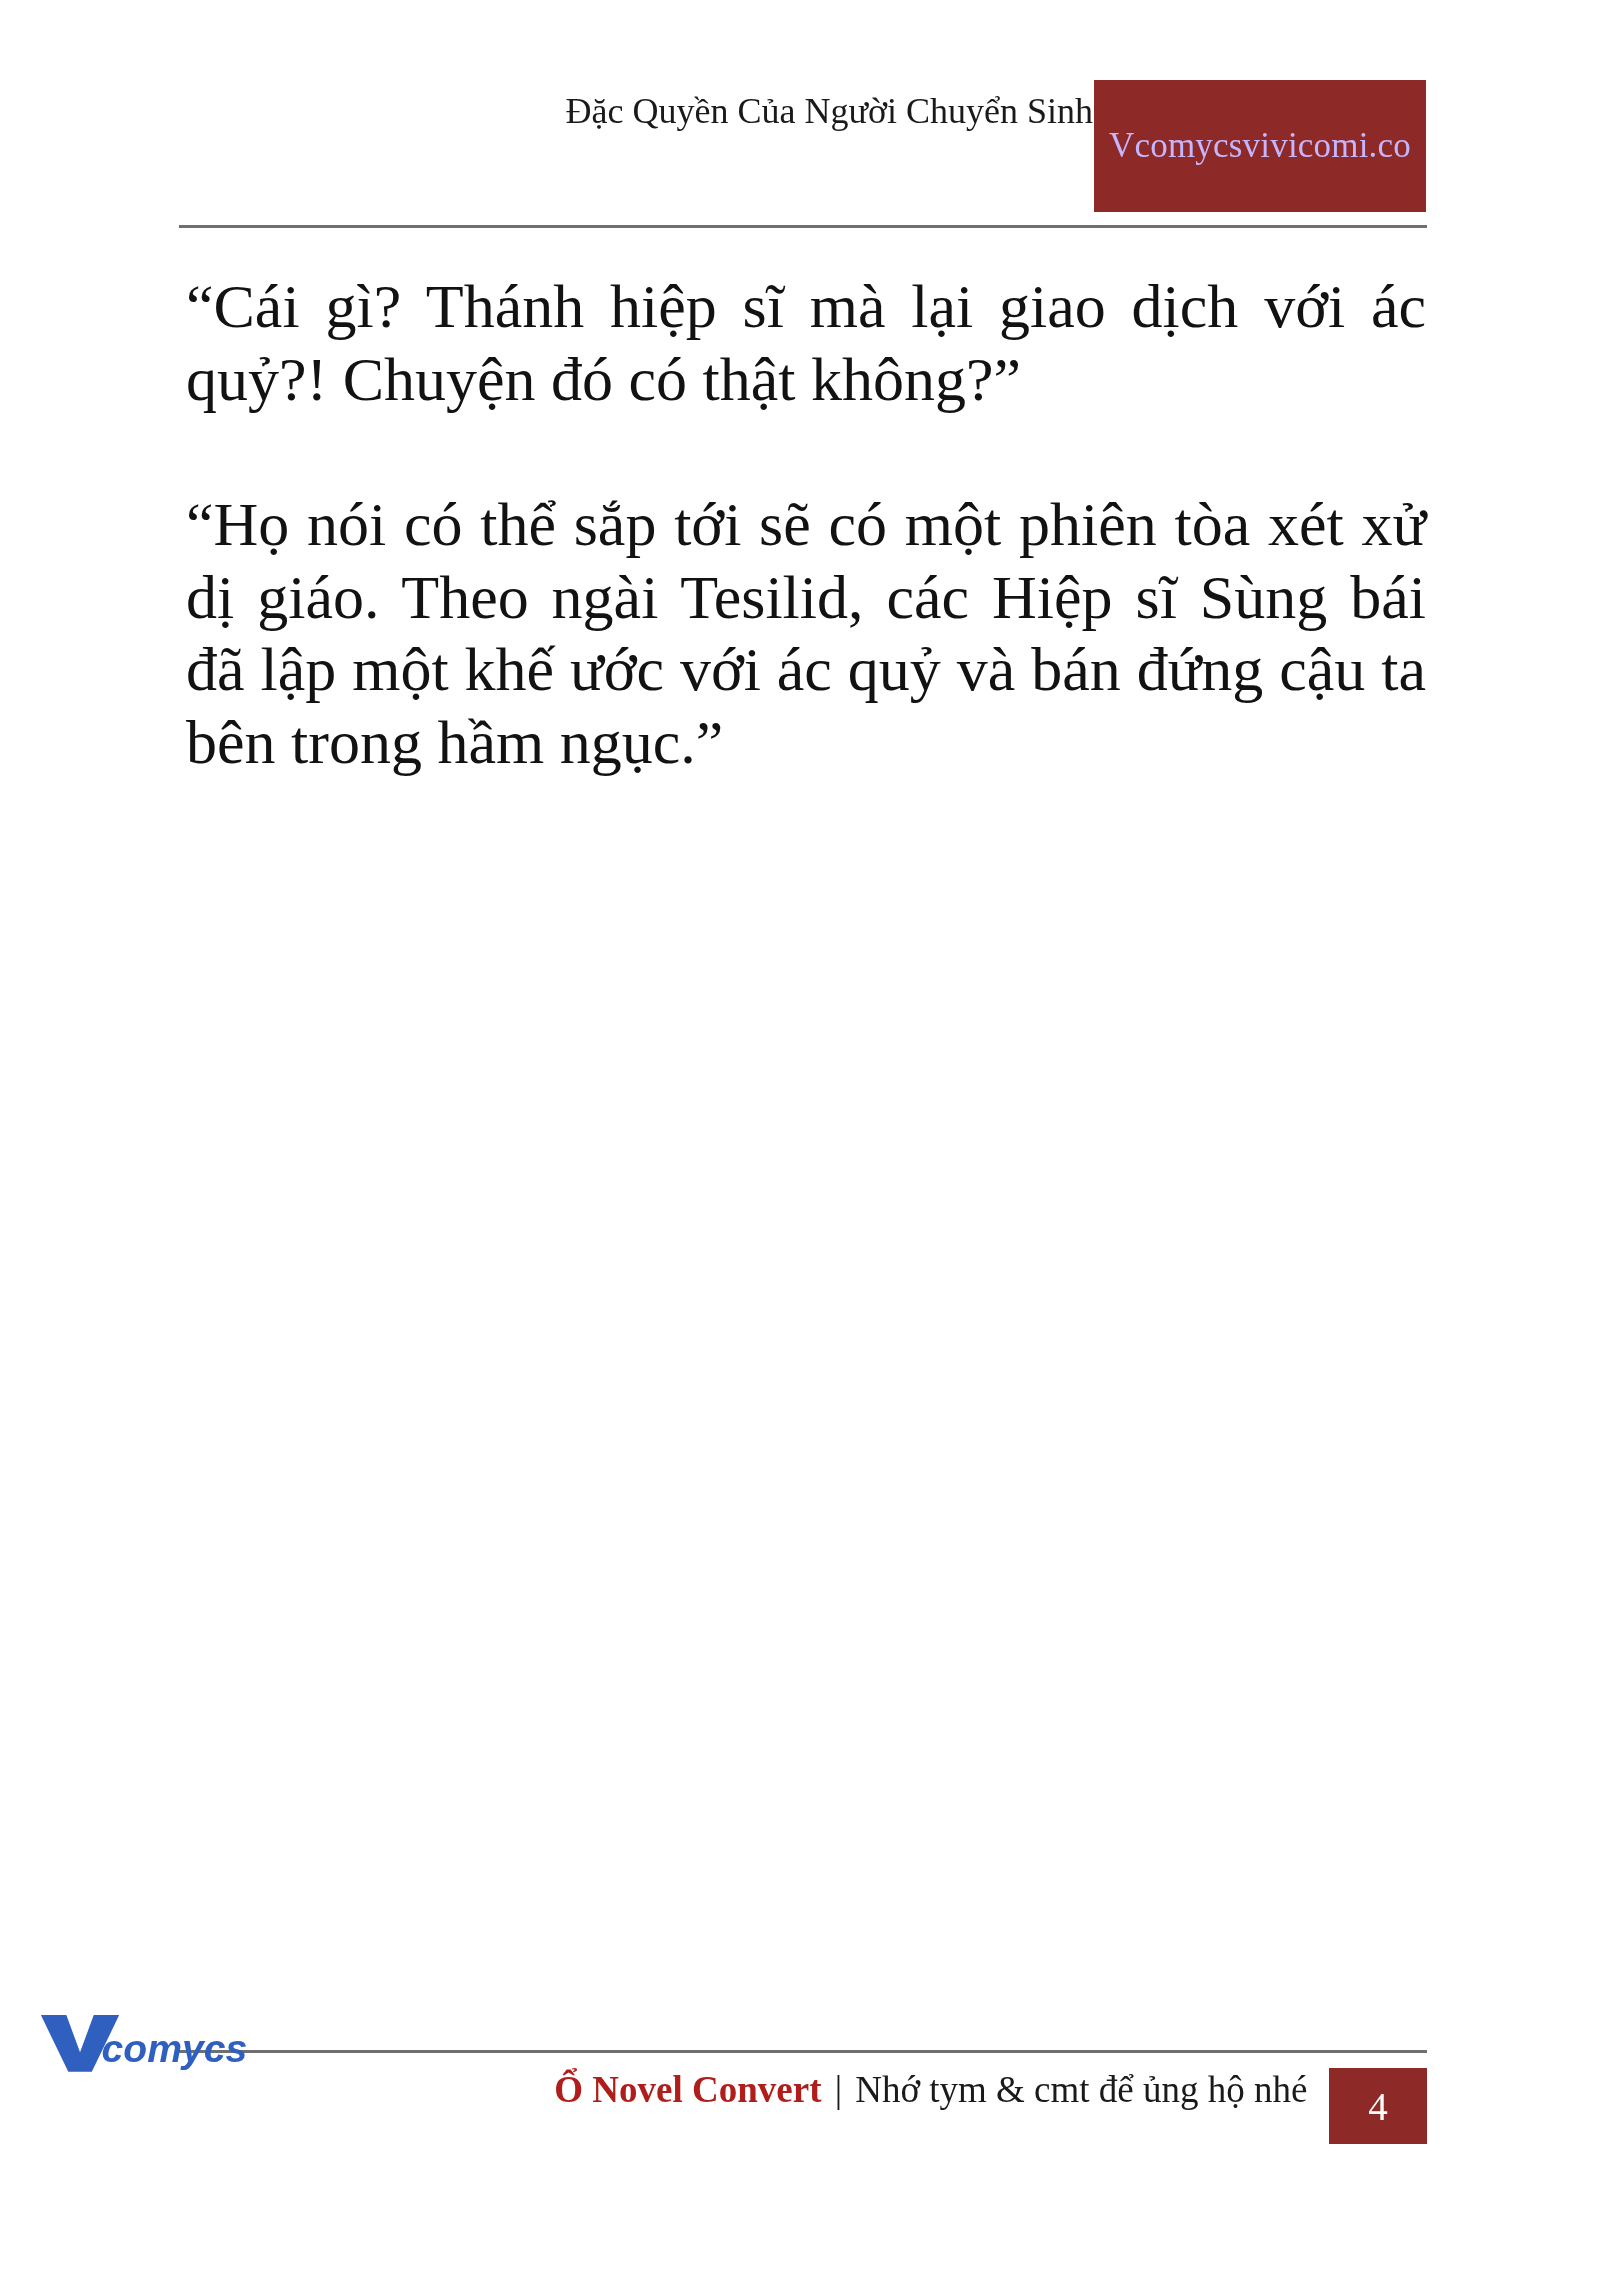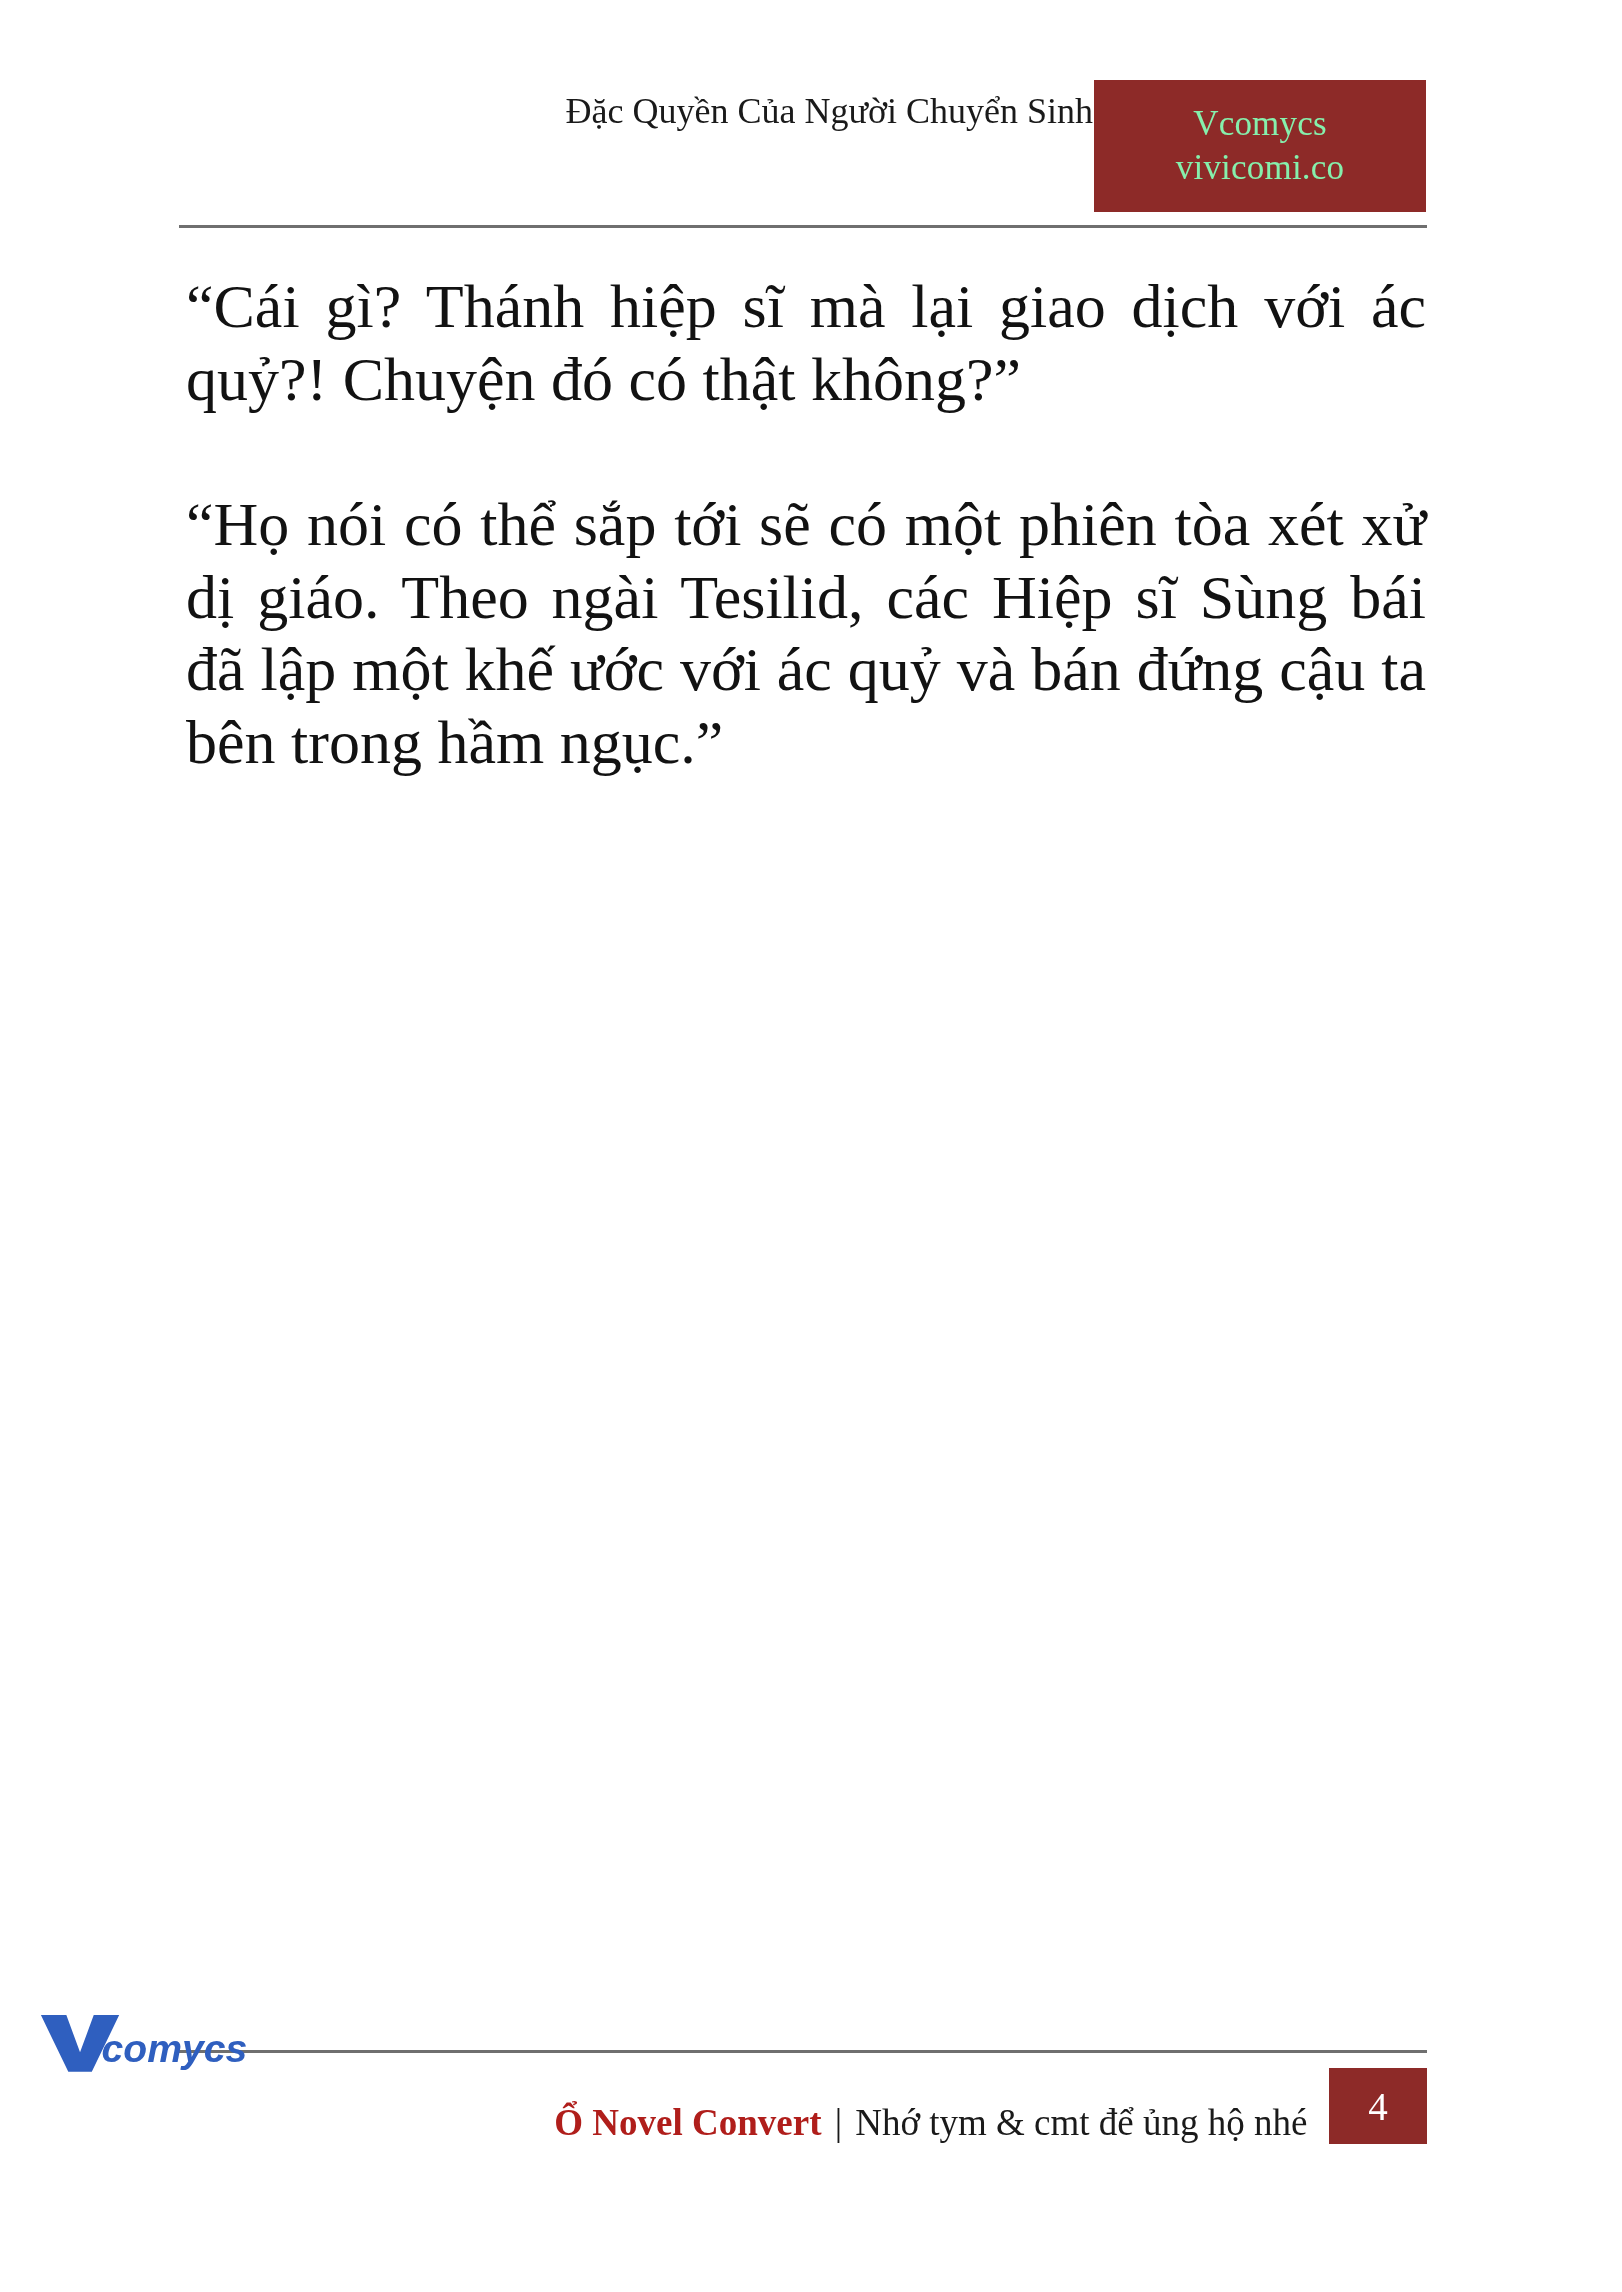--- a/index.html
+++ b/index.html
@@ -43,23 +43,23 @@
   .header-title-line1 { display: block; white-space: nowrap; }
   .header-title-line2 { display: block; white-space: nowrap; }
 
   .brand-box {
     position: absolute;
     right: 0;
     top: -7.8px;
     width: 332px;
     height: 132px;
     background: #8d2a28;
-    color: #86efac;
+    color: #c4b5fd;
     display: flex;
-    flex-direction: column;
+    flex-direction: row;
     align-items: center;
     justify-content: center;
     line-height: 1.25;
   }
   .brand-line {
     font-size: 35px;
     font-family: "Liberation Serif", serif;
     letter-spacing: 0.2px;
   }
 
@@ -106,21 +106,21 @@
     top: 2068px;
     width: 1248px;
     height: 76px;
   }
   .footer-inner {
     position: absolute;
     right: 0;
     top: 0;
     height: 76px;
     display: flex;
-    align-items: flex-end;
+    align-items: flex-start;
   }
   .footer-text {
     font-size: 37px;
     color: #1a1a1a;
     white-space: nowrap;
     padding-right: 21.6px;
     font-family: "Liberation Serif", serif;
   }
   .footer-brand {
     color: #b01e1b;

